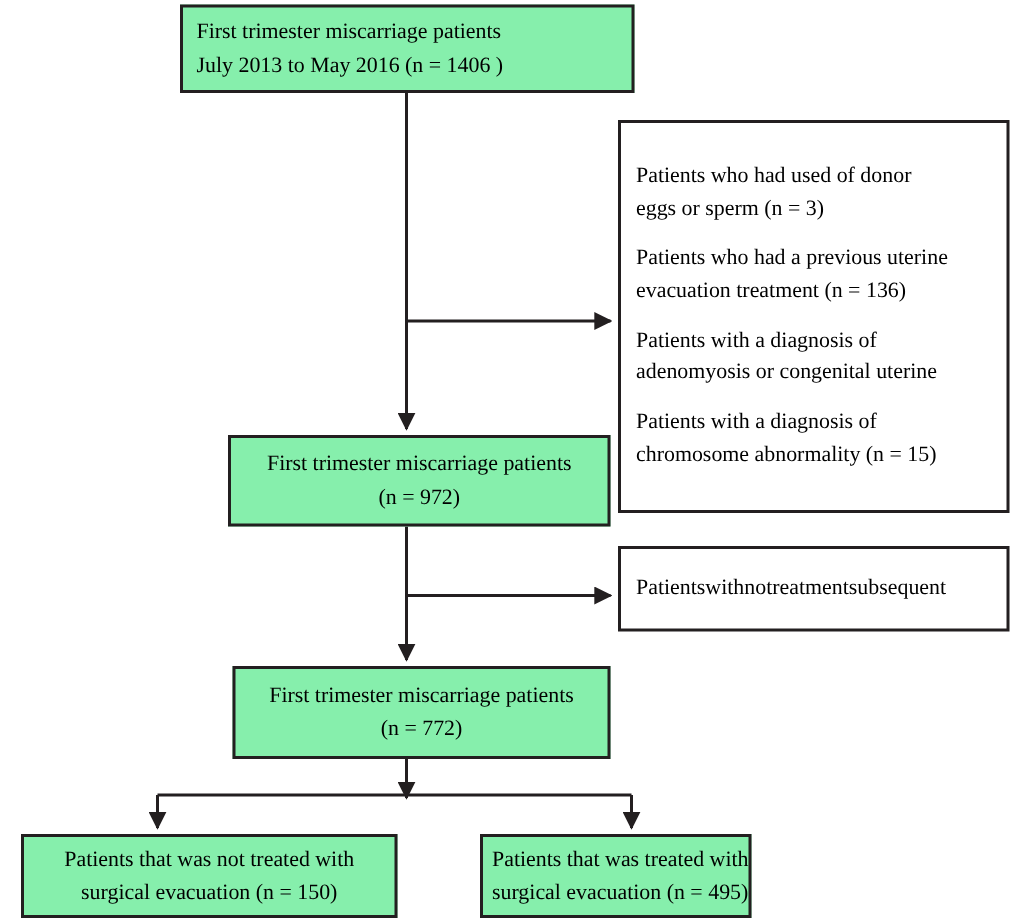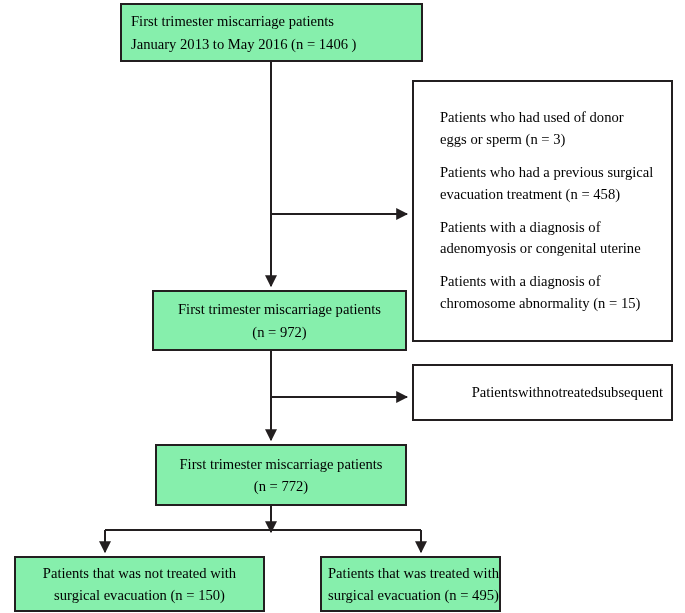--- a/index.html
+++ b/index.html
@@ -39,27 +39,27 @@
     background: #ffffff;
     color: #000000;
     font-size: 14.6px;
     line-height: 1.5;
     padding: 7px 8px 7px 10px;
     display: flex;
     flex-direction: column;
     justify-content: center;
   }
   .excl p {
-    margin: 0 0 11px 16px;
+    margin: 0 0 11px 0;
   }
   .excl p:last-child { margin-bottom: 0; }
   .excl .ln { display: block; white-space: nowrap; }
   .justify .ln.j {
     display: flex;
-    justify-content: flex-end;
+    justify-content: flex-start;
   }
   svg.edges {
     position: absolute;
     left: 0; top: 0;
     width: 685px;
     height: 613px;
     pointer-events: none;
   }
 </style>
 </head>
@@ -88,31 +88,31 @@
       <line x1="105" y1="530" x2="421" y2="530"></line>
 
       <line x1="105" y1="530" x2="105" y2="552" marker-end="url(#arrow)"></line>
 
       <line x1="421" y1="530" x2="421" y2="552" marker-end="url(#arrow)"></line>
     </g>
   </svg>
 
   <div class="node align-left" style="left:120px; top:3px; width:303px; height:59px;">
     <span class="line">First trimester miscarriage patients</span>
-    <span class="line">January 2013 to May 2016 (n = 1406 )</span>
+    <span class="line">July 2013 to May 2016 (n = 1406 )</span>
   </div>
 
   <div class="excl" style="left:412px; top:80px; width:261px; height:262px;">
     <p>
       <span class="ln">Patients who had used of donor</span>
       <span class="ln">eggs or sperm (n = 3)</span>
     </p>
     <p>
-      <span class="ln">Patients who had a previous surgical</span>
-      <span class="ln">evacuation treatment (n = 458)</span>
+      <span class="ln">Patients who had a previous uterine</span>
+      <span class="ln">evacuation treatment (n = 136)</span>
     </p>
     <p>
       <span class="ln">Patients with a diagnosis of</span>
       <span class="ln">adenomyosis or congenital uterine</span>
     </p>
     <p>
       <span class="ln">Patients with a diagnosis of</span>
       <span class="ln">chromosome abnormality (n = 15)</span>
     </p>
   </div>
@@ -121,21 +121,21 @@
     <span class="line">First trimester miscarriage patients</span>
     <span class="line">(n = 972)</span>
   </div>
 
   <div class="excl justify" style="left:412px; top:364px; width:261px; height:57px;">
     <p>
       <span class="ln j">
         <span>Patients</span>
         <span>with</span>
         <span>no</span>
-        <span>treated</span>
+        <span>treatment</span>
         <span>subsequent</span>
       </span>
     </p>
   </div>
 
   <div class="node align-center" style="left:155px; top:444px; width:252px; height:62px;">
     <span class="line">First trimester miscarriage patients</span>
     <span class="line">(n = 772)</span>
   </div>
 

